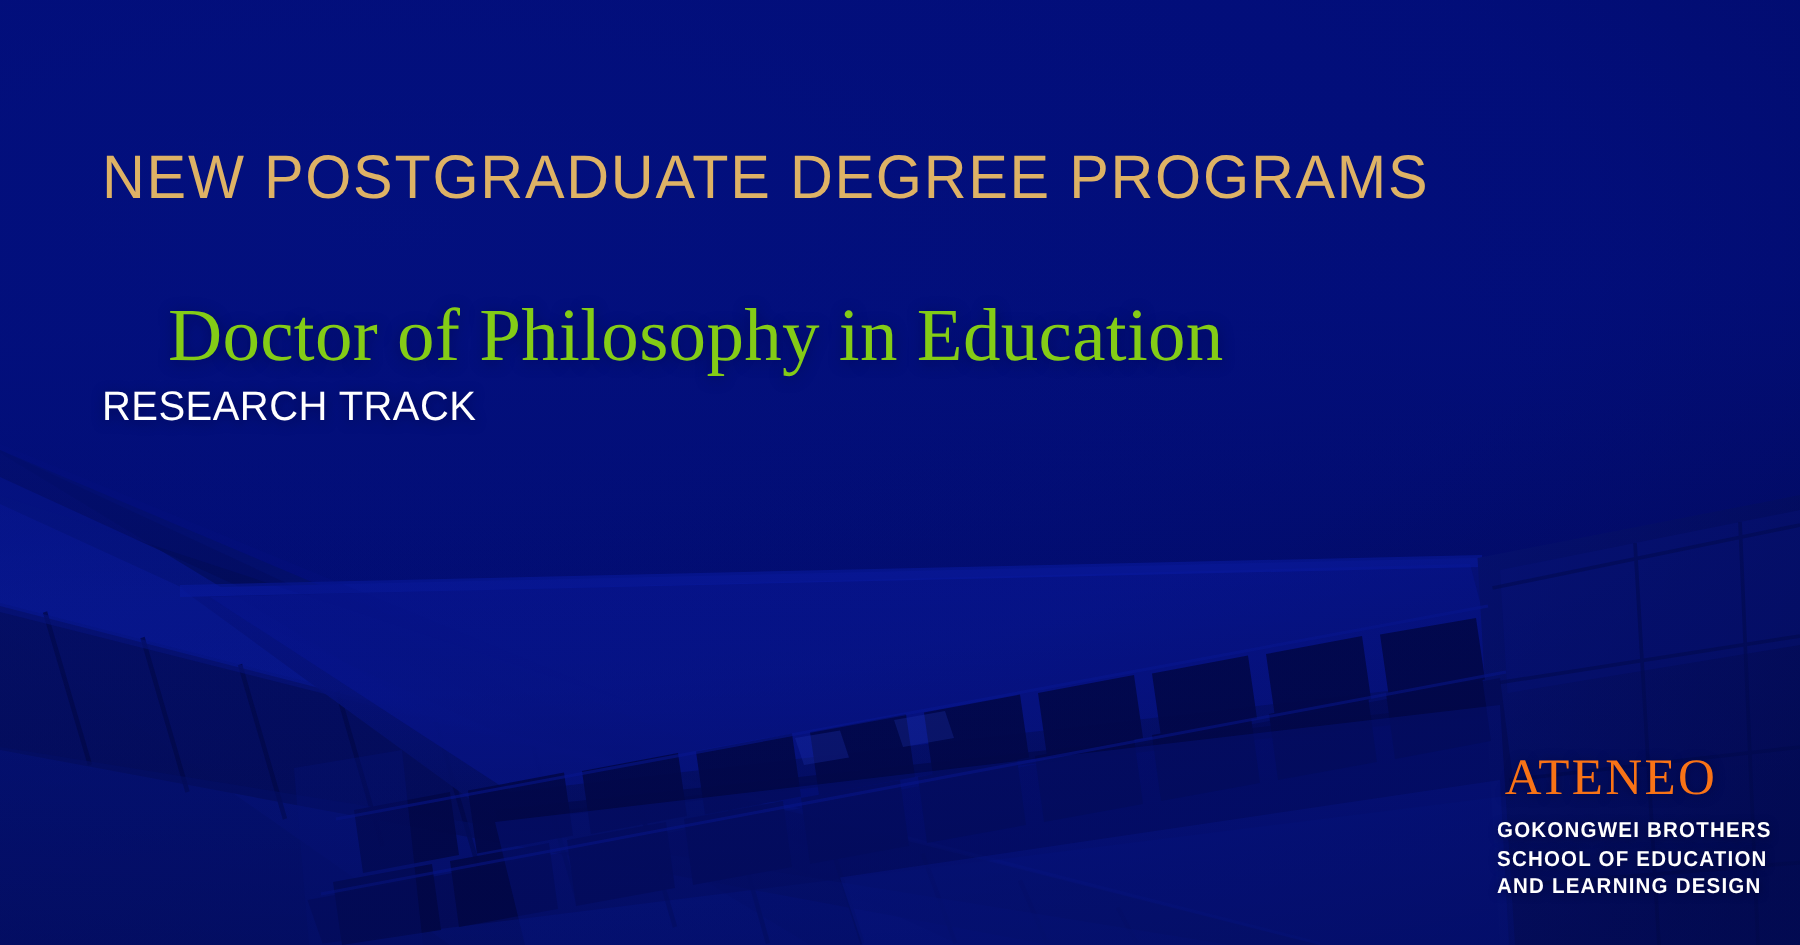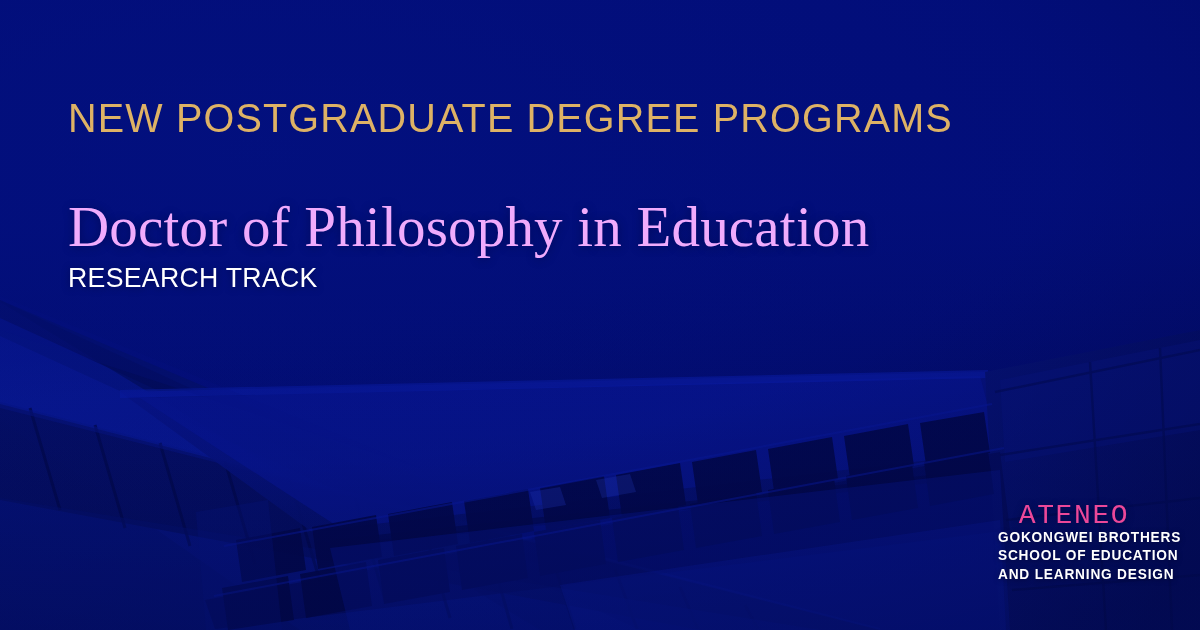--- a/index.html
+++ b/index.html
@@ -65,26 +65,27 @@
     transform-origin: left center;
   }
 
   .program { position: absolute; left: 68px; }
   .program.one { top: 198px; }
   .program.two { top: 358px; }
 
   .program-title {
     font-family: "Liberation Serif", serif;
     font-weight: 400;
-    font-size: 57px;
+    font-size: 50px;
     line-height: 1;
-    color: #f0abfc;
+    color: #84cc16;
     white-space: nowrap;
     letter-spacing: 0.2px;
     text-shadow: 0 1px 10px rgba(0,4,48,0.45);
+    margin-left: 44px;
   }
   .program-sub {
     margin-top: 9px;
     font-size: 27.5px;
     font-weight: 400;
     line-height: 1;
     color: #ffffff;
     letter-spacing: 0.3px;
     white-space: nowrap;
     transform: scaleX(0.97);
@@ -94,29 +95,29 @@
 
   
   .logo {
     position: absolute;
     left: 994px;
     top: 504px;
     width: 160px;
     text-align: center;
   }
   .logo-word {
-    font-family: Liberation Mono, monospace;
-    font-size: 28px;
+    font-family: Liberation Serif, serif;
+    font-size: 34px;
     line-height: 0.86;
     font-weight: 400;
-    color: #ec4899;
+    color: #f97316;
     letter-spacing: 1.6px;
     text-shadow: 0 1px 7px rgba(0,4,48,0.6);
   }
-  .logo-lines { margin-top: 0; }
+  .logo-lines { margin-top: 12px; }
   .logo-line {
     font-size: 14.4px;
     font-weight: 700;
     line-height: 1.27;
     color: #ffffff;
     letter-spacing: 0.85px;
     white-space: nowrap;
     transform: scaleX(0.95);
     transform-origin: center center;
     text-shadow: 0 1px 6px rgba(0,4,48,0.7);

